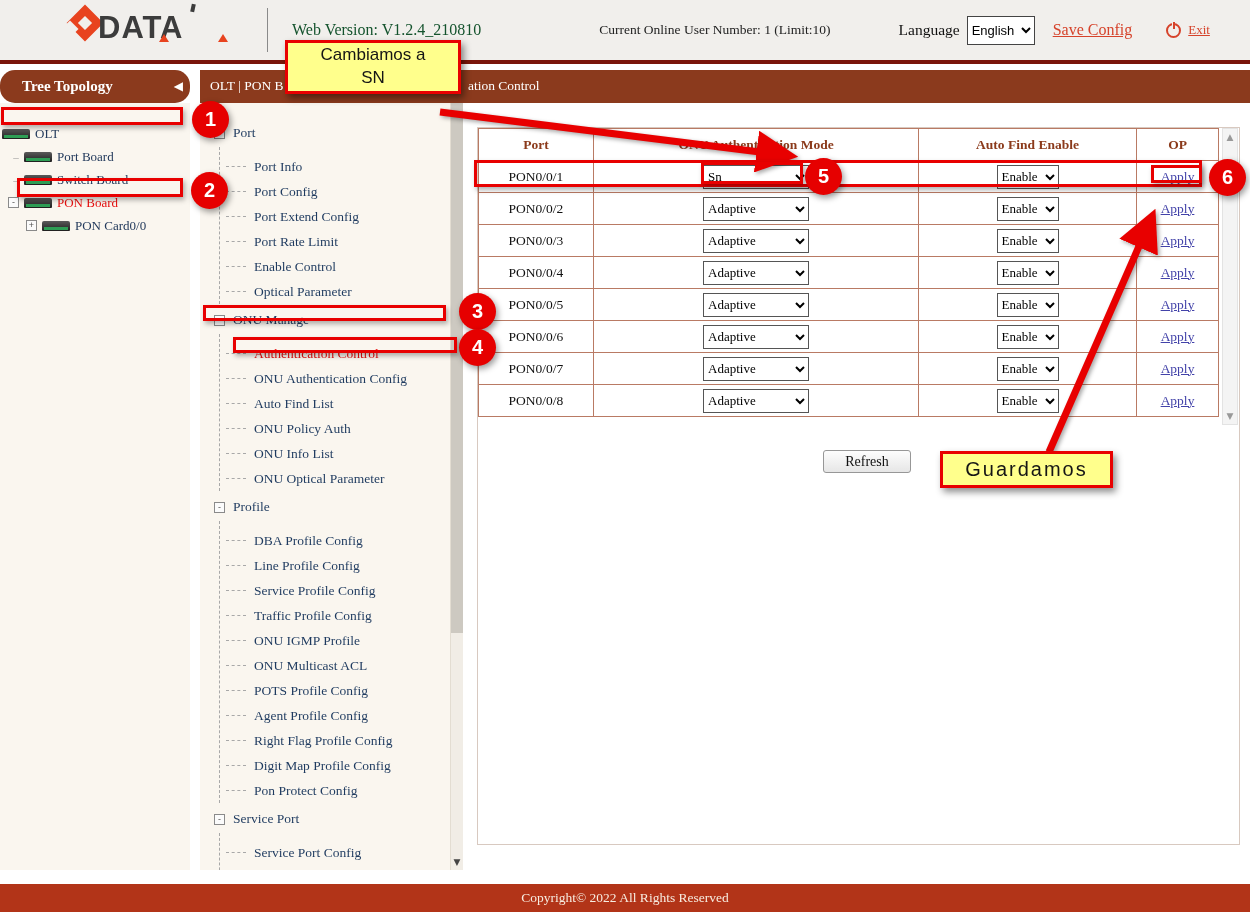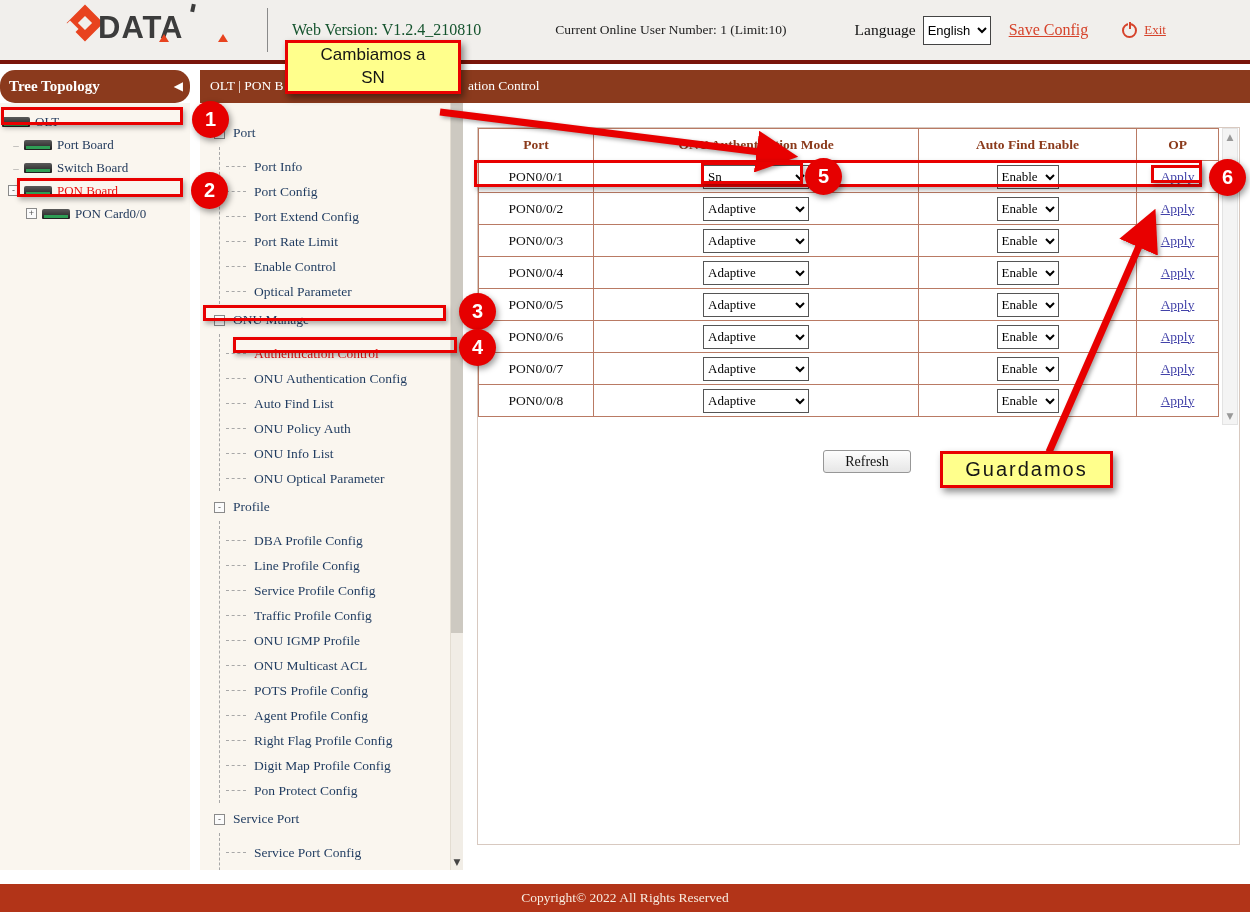--- a/index.html
+++ b/index.html
@@ -15,46 +15,46 @@
   .logo-notch { position:absolute; left:6px; top:21px; width:12px; height:12px;
     background:#f1efec; transform:rotate(45deg); }
   .logo-text { position:absolute; left:40px; top:8px; font-family:"Liberation Sans",sans-serif;
     font-weight:bold; font-size:31px; letter-spacing:1px; color:#3c3c3c; }
   .logo-tri { position:absolute; width:0; height:0; border-left:5px solid transparent;
     border-right:5px solid transparent; border-bottom:8px solid #e8431f; }
   .tri1 { left:101px; top:32px; } .tri2 { left:160px; top:32px; }
   .logo-tick { position:absolute; left:133px; top:2px; width:4px; height:8px; background:#3c3c3c; transform:rotate(12deg); }
   .hdr-divider { width:1px; height:44px; background:#8a8a8a; margin-left:24px; flex:0 0 auto; }
   .web-version { margin-left:24px; font-size:16px; color:#14532d; flex:0 0 auto; }
-  .online-users { margin-left:74px; font-size:13.5px; color:#222; flex:0 0 auto; }
+  .online-users { margin-left:118px; font-size:13.5px; color:#222; flex:0 0 auto; }
   .lang-label { margin-left:68px; font-size:15.5px; color:#111; flex:0 0 auto; }
   .lang-select { margin-left:7px; width:68px; height:29px; font-family:"Liberation Sans",sans-serif;
     font-size:13px; border:1px solid #444; background:#fff; flex:0 0 auto; }
   .save-config { margin-left:18px; font-size:16px; color:#d6432b; text-decoration:underline; cursor:pointer; flex:0 0 auto; }
   .power-icon { position:relative; margin-left:34px; width:15px; height:15px;
     border:2px solid #d6432b; border-radius:50%; flex:0 0 auto; }
   .power-icon::before { content:""; position:absolute; left:4px; top:-4px; width:3px; height:5px; background:#f1efec; }
   .power-icon::after { content:""; position:absolute; left:4.5px; top:-3px; width:2px; height:7px; background:#d6432b; }
   .exit-link { margin-left:7px; font-size:13px; color:#d6432b; text-decoration:underline; cursor:pointer; flex:0 0 auto; }
 
   
   .tree-header { position:absolute; left:0; top:70px; width:190px; height:33px; background:#8b3a1d;
-    color:#fff; display:flex; align-items:center; padding-left:9px; font-weight:bold; font-size:15px;border-radius:15px; }
+    color:#fff; display:flex; align-items:center; padding-left:22px; font-weight:bold; font-size:15px;border-radius:15px; }
   .collapse-icon { position:absolute; right:7px; top:9px; font-family:"DejaVu Sans",sans-serif;
     font-size:12px; color:#fff; cursor:pointer; }
   .breadcrumb { position:absolute; left:200px; top:70px; width:1050px; height:33px; background:#8b3a1d;
     color:#fff; font-size:13.5px; }
   .bc-left { position:absolute; left:10px; top:8px;text-align:center; }
   .bc-right { position:absolute; left:268px; top:8px; }
 
   
   .sidebar { position:absolute; left:0; top:103px; width:190px; height:767px; background:#faf6ef; overflow:hidden; }
   #tree-list { padding-top:7px; font-size:13px; color:#233a5c; }
   .tree-item { display:flex; align-items:center; height:23px; cursor:pointer; white-space:nowrap; }
-  .tree-item.ind0 { padding-left:2px; }
+  .tree-item.ind0 { padding-left:2px;margin-top:12px; }
   .tree-item.ind1 { padding-left:8px; }
   .tree-item.ind2 { padding-left:26px; }
   .tree-item.active .tlabel { color:#e80f0f; }
   .dashmark { width:16px; color:#999; font-size:11px; text-align:center; flex:0 0 auto; }
   .expbox { width:11px; height:11px; border:1px solid #8a8a8a; background:#fbfbfb; color:#555;
     font:9px/9px "Liberation Sans",sans-serif; display:inline-flex; align-items:center; justify-content:center;
     margin-right:5px; flex:0 0 auto; cursor:pointer; }
   .devicon { position:relative; width:28px; height:10px; background:linear-gradient(#5a5a5a,#1e1e1e);
     border-radius:2px 2px 1px 1px; margin-right:5px; flex:0 0 auto; }
   .devicon::after { content:""; position:absolute; left:2px; right:2px; bottom:1px; height:3px; background:#2e9e55; }

